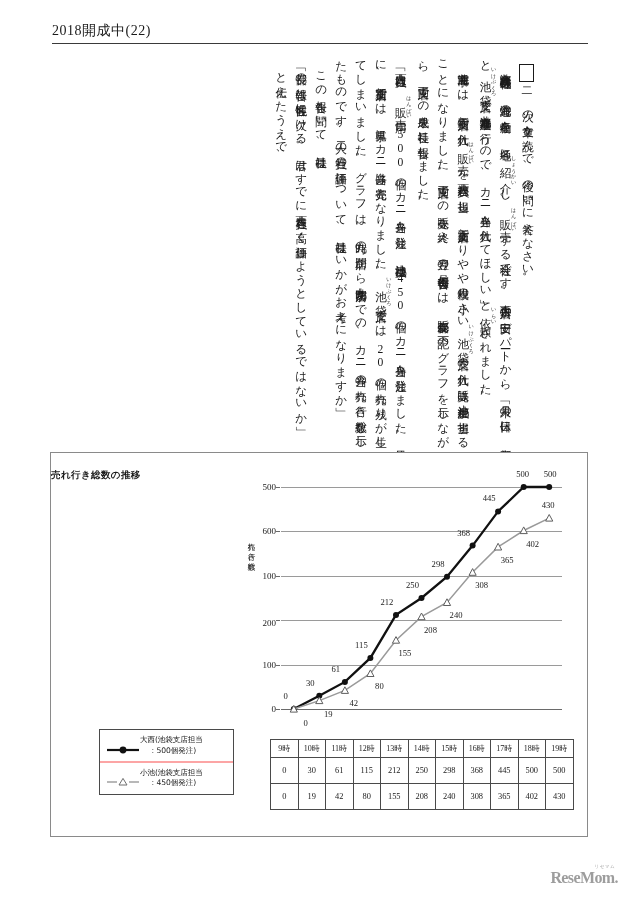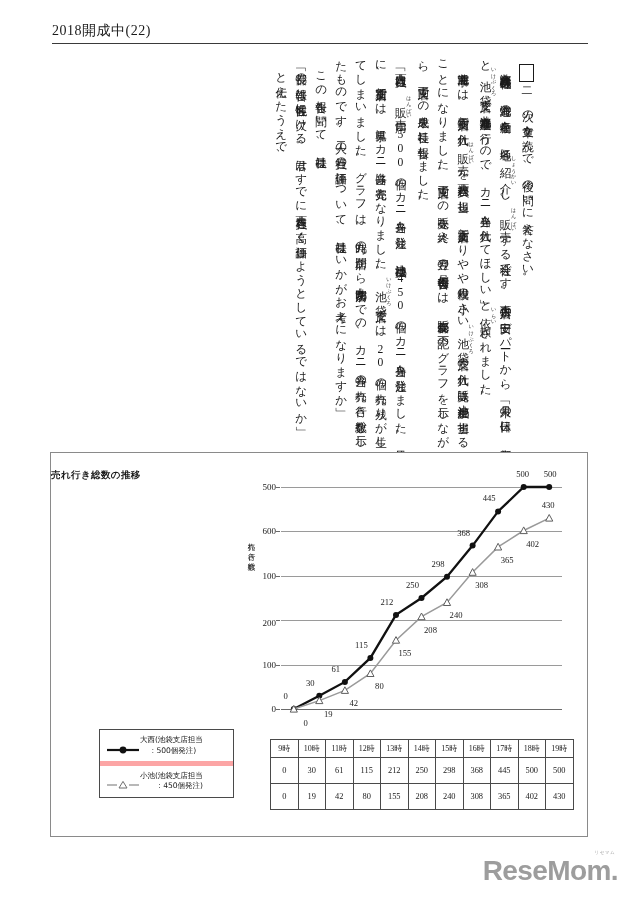--- a/index.html
+++ b/index.html
@@ -122,21 +122,21 @@
     left:48px; top:276px;
     width:135px;
     border:1px solid #4a4a4a;
     background:#fff;
   }
   .lrow {
     display:flex; align-items:center;
     padding:5px 4px 5px 6px;
     min-height:31px;
   }
-  .lrow + .lrow { border-top:5px solid #fca5a5;text-align:right; }
+  .lrow + .lrow { border-top:2px solid #fca5a5; }
   .lsym { width:34px; flex:0 0 34px; position:relative; height:10px; }
   .ltext {
     font-family:"DejaVu Sans", sans-serif;
     font-size:7.6px;
     line-height:1.35;
     letter-spacing:-0.1px;
   }
   .ltext .l2 { display:block; padding-left:1.2em; }
 
   
@@ -157,22 +157,22 @@
     padding:0;
   }
   #dtable tr.hdr td { height:18px; font-size:8px; }
 
   
   #watermark {
     position:absolute; right:22px; bottom:18px;
     text-align:right;
   }
   #wm-logo {
-    font-family:Liberation Sans, sans-serif;
-    font-size:28px;
+    font-family:Liberation Serif, serif;
+    font-size:16px;
     font-weight:bold;
     color:#9d9d9d;
     letter-spacing:-0.6px;
   }
   #wm-ruby {
     font-family:"DejaVu Sans", sans-serif;
     font-size:4.6px;
     color:#a8a8a8;
     letter-spacing:0.4px;
     margin-right:3px;

